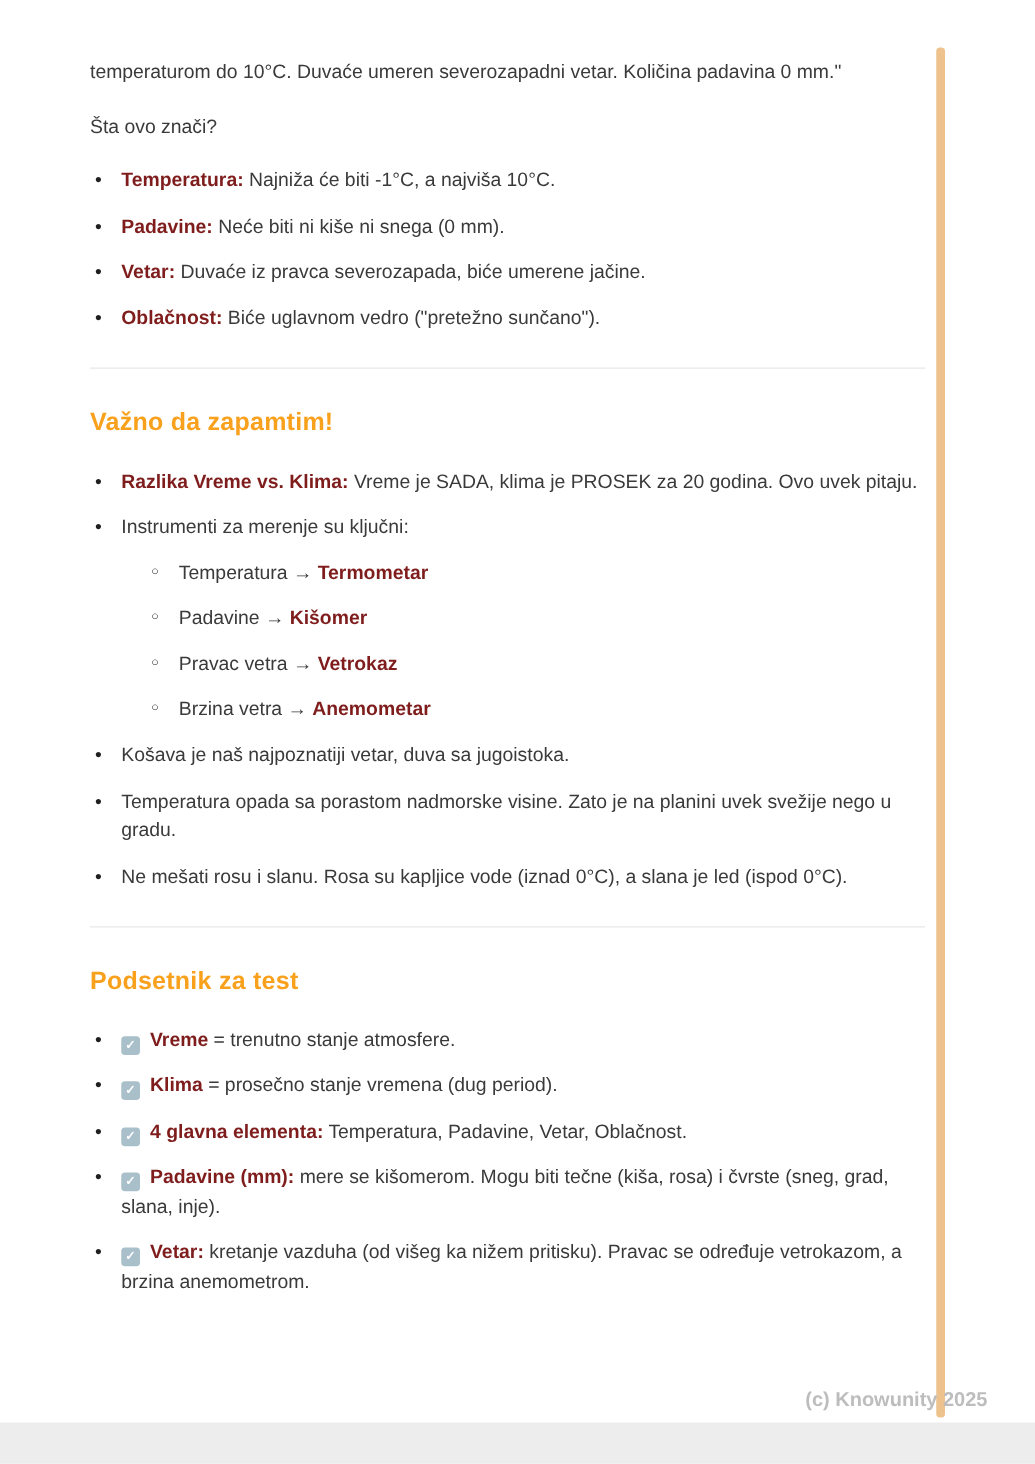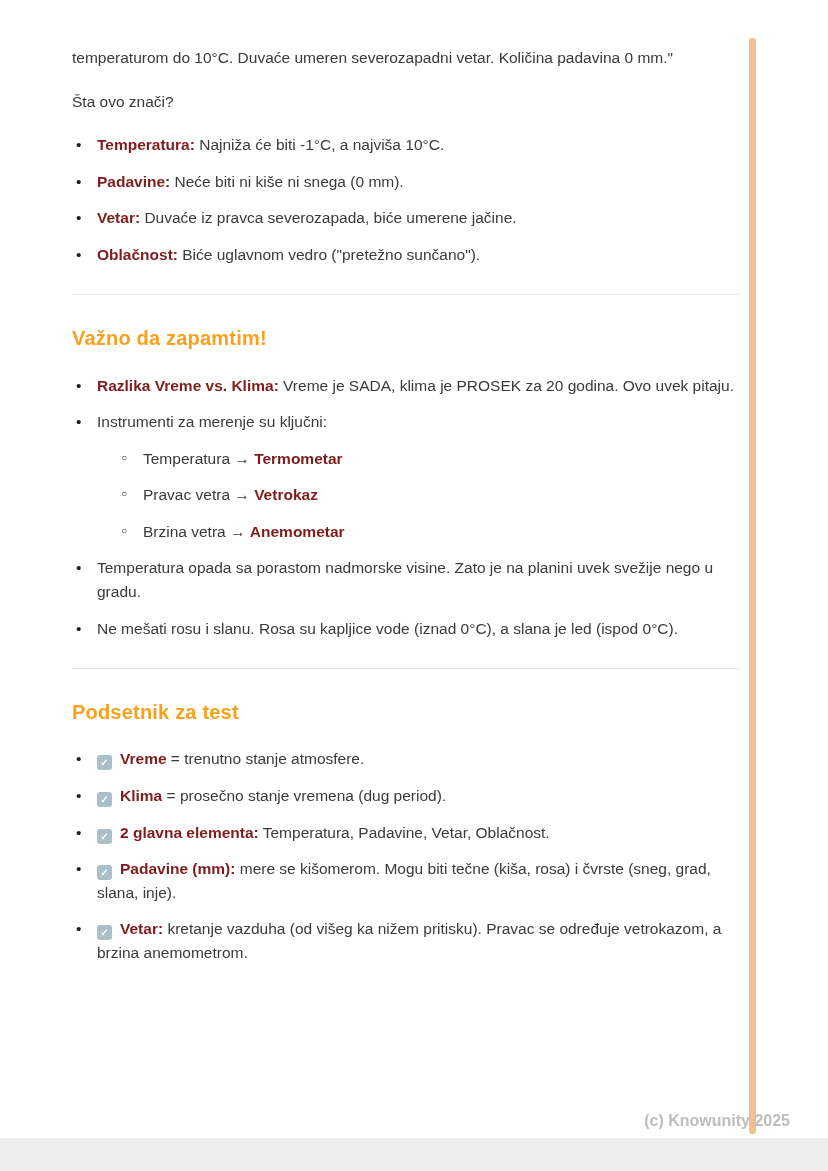--- a/index.html
+++ b/index.html
@@ -105,26 +105,32 @@
       <li>
         <strong>Razlika Vreme vs. Klima:</strong><span> Vreme je SADA, klima je PROSEK za 20 godina. Ovo uvek pitaju.</span>
       </li>
       <li>
         <span>Instrumenti za merenje su ključni:</span>
         <ul class="sublist">
           <li>
             <span>Temperatura → </span><strong>Termometar</strong>
           </li>
           <li>
+            <span>Padavine → </span><strong>Kišomer</strong>
+          </li>
+          <li>
             <span>Pravac vetra → </span><strong>Vetrokaz</strong>
           </li>
           <li>
             <span>Brzina vetra → </span><strong>Anemometar</strong>
           </li>
         </ul>
+      </li>
+      <li>
+        <span>Košava je naš najpoznatiji vetar, duva sa jugoistoka.</span>
       </li>
       <li>
         <span>Temperatura opada sa porastom nadmorske visine. Zato je na planini uvek svežije nego u gradu.</span>
       </li>
       <li>
         <span>Ne mešati rosu i slanu. Rosa su kapljice vode (iznad 0°C), a slana je led (ispod 0°C).</span>
       </li>
     </ul>
 
     <hr class="divider">
@@ -132,21 +138,21 @@
     <h2 class="heading">Podsetnik za test</h2>
 
     <ul class="list">
       <li>
         <span class="checkbox">✓</span><strong>Vreme</strong><span> = trenutno stanje atmosfere.</span>
       </li>
       <li>
         <span class="checkbox">✓</span><strong>Klima</strong><span> = prosečno stanje vremena (dug period).</span>
       </li>
       <li>
-        <span class="checkbox">✓</span><strong>2 glavna elementa:</strong><span> Temperatura, Padavine, Vetar, Oblačnost.</span>
+        <span class="checkbox">✓</span><strong>4 glavna elementa:</strong><span> Temperatura, Padavine, Vetar, Oblačnost.</span>
       </li>
       <li>
         <span class="checkbox">✓</span><strong>Padavine (mm):</strong><span> mere se kišomerom. Mogu biti tečne (kiša, rosa) i čvrste (sneg, grad, slana, inje).</span>
       </li>
       <li>
         <span class="checkbox">✓</span><strong>Vetar:</strong><span> kretanje vazduha (od višeg ka nižem pritisku). Pravac se određuje vetrokazom, a brzina anemometrom.</span>
       </li>
     </ul>
 
   </main>

